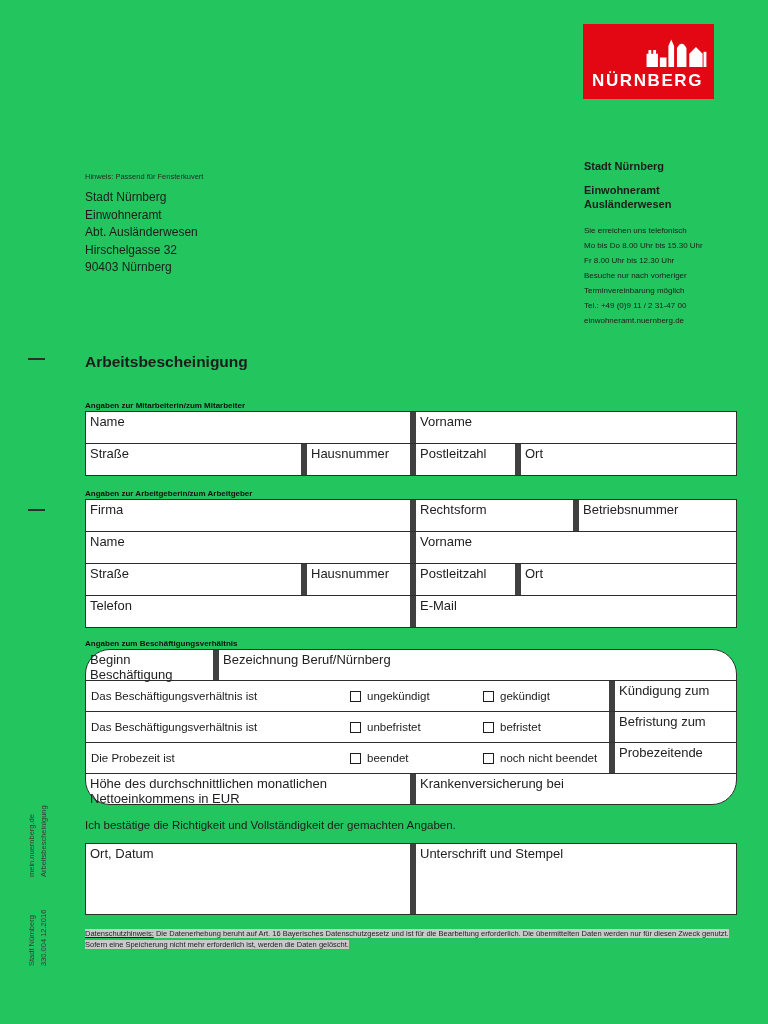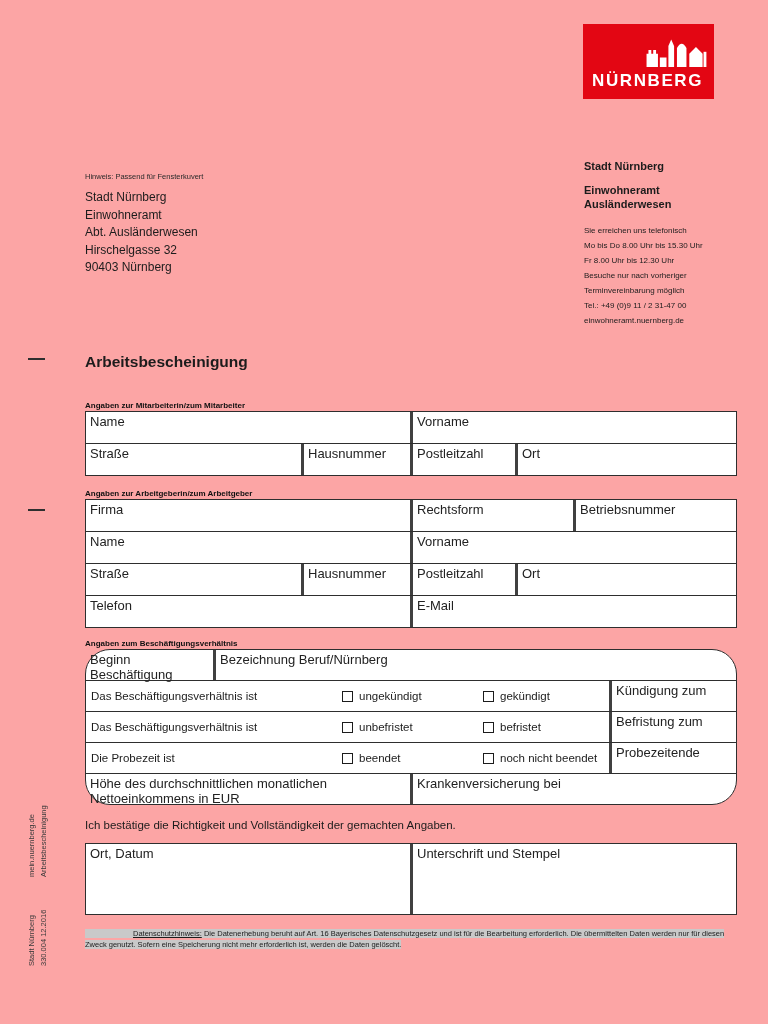--- a/index.html
+++ b/index.html
@@ -1,17 +1,17 @@
 <!DOCTYPE html>
 <html><head>
 <meta charset="utf-8">
 <style>
   html,body{margin:0;padding:0;}
   body{background:#ffffff;}
-  .page{position:relative;width:768px;height:1024px;background:#fca5a5;font-family:"Liberation Sans","DejaVu Sans",sans-serif;color:#1c1c1c;overflow:hidden;}
+  .page{position:relative;width:768px;height:1024px;background:#22c55e;font-family:"Liberation Sans","DejaVu Sans",sans-serif;color:#1c1c1c;overflow:hidden;}
 
   
   .logo{position:absolute;left:583px;top:24px;width:131px;height:75px;background:#e30613;}
   .logo-castle{position:absolute;right:5px;top:5px;width:66px;height:38px;}
   .logo-text{position:absolute;left:9px;bottom:8px;color:#fff;font-weight:bold;font-size:17px;letter-spacing:1.6px;}
 
   
   .hint{position:absolute;left:85px;top:163px;font-size:7.5px;color:#2a2a2a;margin-top:9px;}
   .recipient{position:absolute;left:85px;top:189px;font-size:12px;line-height:17.5px;}
 
@@ -35,43 +35,43 @@
 
   .form-table{position:absolute;left:85px;width:650px;border:1px solid #2e2e2e;background:#fff;}
   .t1{top:411px;}
   .t2{top:499px;}
   .t3{top:649px;border-radius:25px;}
   .sig-table{top:843px;}
 
   .row{display:flex;}
   .row+.row{border-top:1px solid #2e2e2e;}
   .cell{position:relative;box-sizing:border-box;}
-  .cell+.cell{border-left:3px solid #404040;}
+  .cell+.cell{border-left:6px solid #404040;}
   .h32{height:31px;}
   .h31{height:30px;}
   .h70{height:70px;}
   .w324{width:324px;}
   .w215{width:215px;}
   .w109{width:109px;}
   .w105{width:105px;}
   .w163{width:163px;}
   .w127{width:127px;}
   .grow{flex:1;}
   .lbl{display:block;font-size:13px;padding:2px 4px 0;color:#222;}
 
   .statement{position:absolute;left:5px;top:50%;transform:translateY(-50%);font-size:11.5px;white-space:nowrap;}
   .opt{position:absolute;top:50%;transform:translateY(-50%);display:flex;align-items:center;font-size:11.5px;white-space:nowrap;}
-  .o1{left:256px;}
+  .o1{left:264px;}
   .o2{left:397px;}
   .cb{width:9px;height:9px;border:1.3px solid #1c1c1c;margin-right:6px;flex:0 0 auto;background:#fff;}
 
   .confirm{position:absolute;left:85px;top:819px;font-size:11.5px;}
 
   .privacy{position:absolute;left:85px;top:929px;width:652px;font-size:7.5px;line-height:10.5px;}
-  .privacy .hl{background:#c9c9c9;padding-left:48px;}
+  .privacy .hl{background:#c9c9c9;}
   .dp-label{text-decoration:underline;}
 
   .vtext{position:absolute;transform-origin:0 0;transform:rotate(-90deg);font-size:7.5px;line-height:11.5px;color:#3a3a3a;white-space:nowrap;}
   .v1{left:26px;top:877px;}
   .v2{left:26px;top:966px;}
 </style>
 </head>
 <body>
 
 <div class="page">

